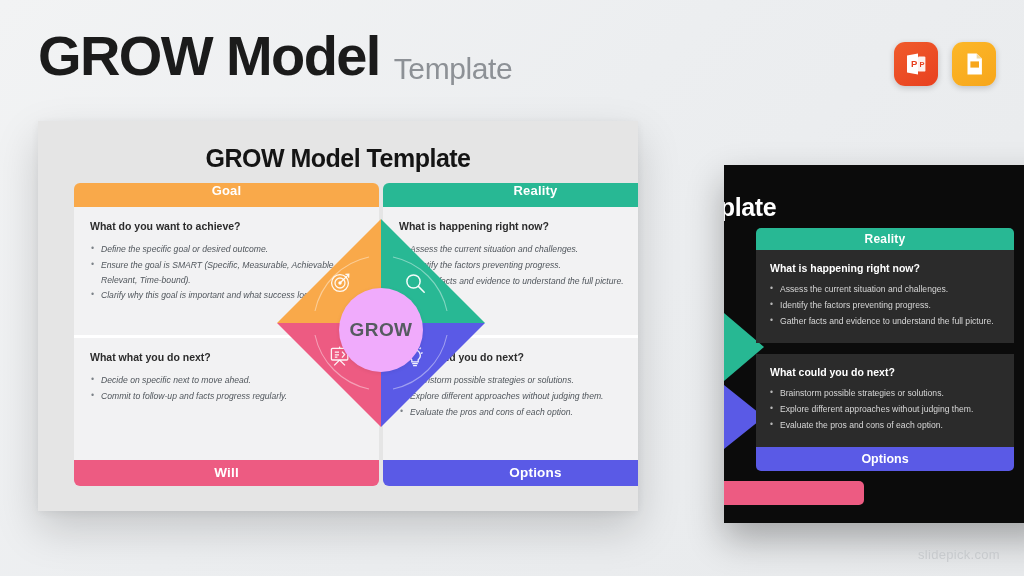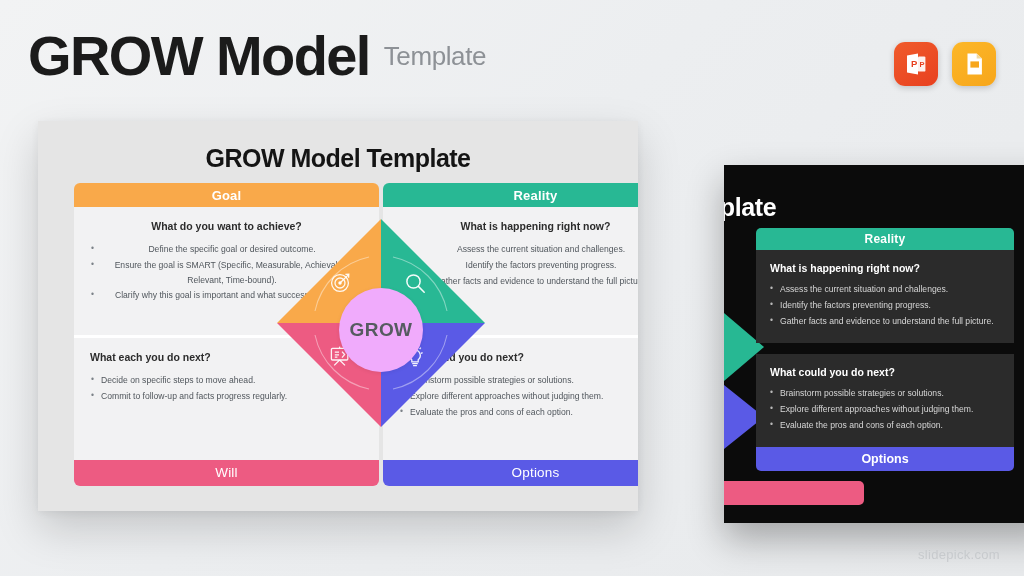--- a/index.html
+++ b/index.html
@@ -9,29 +9,29 @@
     background: linear-gradient(135deg, #f2f3f4 0%, #eceef0 45%, #e8eaec 100%);
     position: relative;
   }
 
   
   .page-header {
     position: absolute;
     left: 0; top: 0; width: 1024px; height: 112px;
   }
   .title-wrap {
-    position: absolute; left: 28px; top: 28px;
-    display: flex; align-items: center; gap: 14px;
+    position: absolute; left: 38px; top: 28px;
+    display: flex; align-items: flex-end; gap: 14px;
   }
   .title-main {
     font-size: 56px; font-weight: 700; color: #1b1b1b;
     letter-spacing: -1.6px; line-height: 1;
   }
   .title-sub {
-    font-size: 26px; font-weight: 400; color: #8d9196;
+    font-size: 30px; font-weight: 400; color: #8d9196;
     letter-spacing: -0.4px; line-height: 1;
   }
 
   .app-icons {
     position: absolute; right: 28px; top: 42px;
     display: flex; gap: 14px;
   }
   .app-icon {
     width: 44px; height: 44px; border-radius: 11px;
     display: flex; align-items: center; justify-content: center;
@@ -120,45 +120,45 @@
     width: 614px; height: 304px;
     display: grid;
     grid-template-columns: 1fr 1fr;
     grid-template-rows: auto auto;
     column-gap: 4px;
   }
   .col { display: flex; flex-direction: column; }
 
   .head-bar {
     height: 24px; border-radius: 6px 6px 0 0;
-    display: flex; align-items: center; justify-content: center;
+    display: flex; justify-content: center;
     font-size: 13px; font-weight: 700; color: #ffffff; letter-spacing: .2px;
   }
   .foot-bar {
     height: 26px; border-radius: 0 0 6px 6px;
     display: flex; align-items: center; justify-content: center;
-    font-size: 13.5px; font-weight: 400; color: #ffffff; letter-spacing: .2px;
+    font-size: 13.5px; font-weight: 700; color: #ffffff; letter-spacing: .2px;
   }
   .panel {
     background: #f2f2f3;
     padding: 13px 16px 14px 16px;
     flex: 1;
   }
   .panel h4 {
     font-size: 10.5px; font-weight: 700; color: #2c2c2c; margin-bottom: 10px;
   }
-  .panel ul { list-style: none; }
+  .panel ul { list-style: none; font-style: italic; }
   .panel li {
     font-size: 8.6px; color: #50565c; line-height: 1.72;
     padding-left: 11px; position: relative; margin-bottom: 1px;
   }
   .panel li:before {
     content: "•"; position: absolute; left: 1px; top: -1px; color: #7c8288;
   }
-  .panel.top { min-height: 128px; text-align: center; }
+  .panel.top { min-height: 128px; }
   .panel.bottom { min-height: 120px; }
   .row-gap { height: 3px; background: #ffffff; }
 
   
   .diamond {
     position: absolute;
     left: 273px; top: 215px;
     width: 216px; height: 216px;
     pointer-events: none;
   }
@@ -262,23 +262,23 @@
         <ul>
           <li>Define the specific goal or desired outcome.</li>
           <li>Ensure the goal is SMART (Specific, Measurable, Achievable, Relevant, Time-bound).</li>
           <li>Clarify why this goal is important and what success looks like.</li>
         </ul>
       </div>
 
       <div class="row-gap"></div>
 
       <div class="panel bottom">
-        <h4>What each you do next?</h4>
+        <h4>What what you do next?</h4>
         <ul>
-          <li>Decide on specific steps to move ahead.</li>
+          <li>Decide on specific next to move ahead.</li>
           <li>Commit to follow-up and facts progress regularly.</li>
         </ul>
       </div>
       <div class="foot-bar" style="background:#ED5B82">
         <span>Will</span>
       </div>
     </div>
 
     <div class="col">
       <div class="head-bar" style="background:#28B894">

